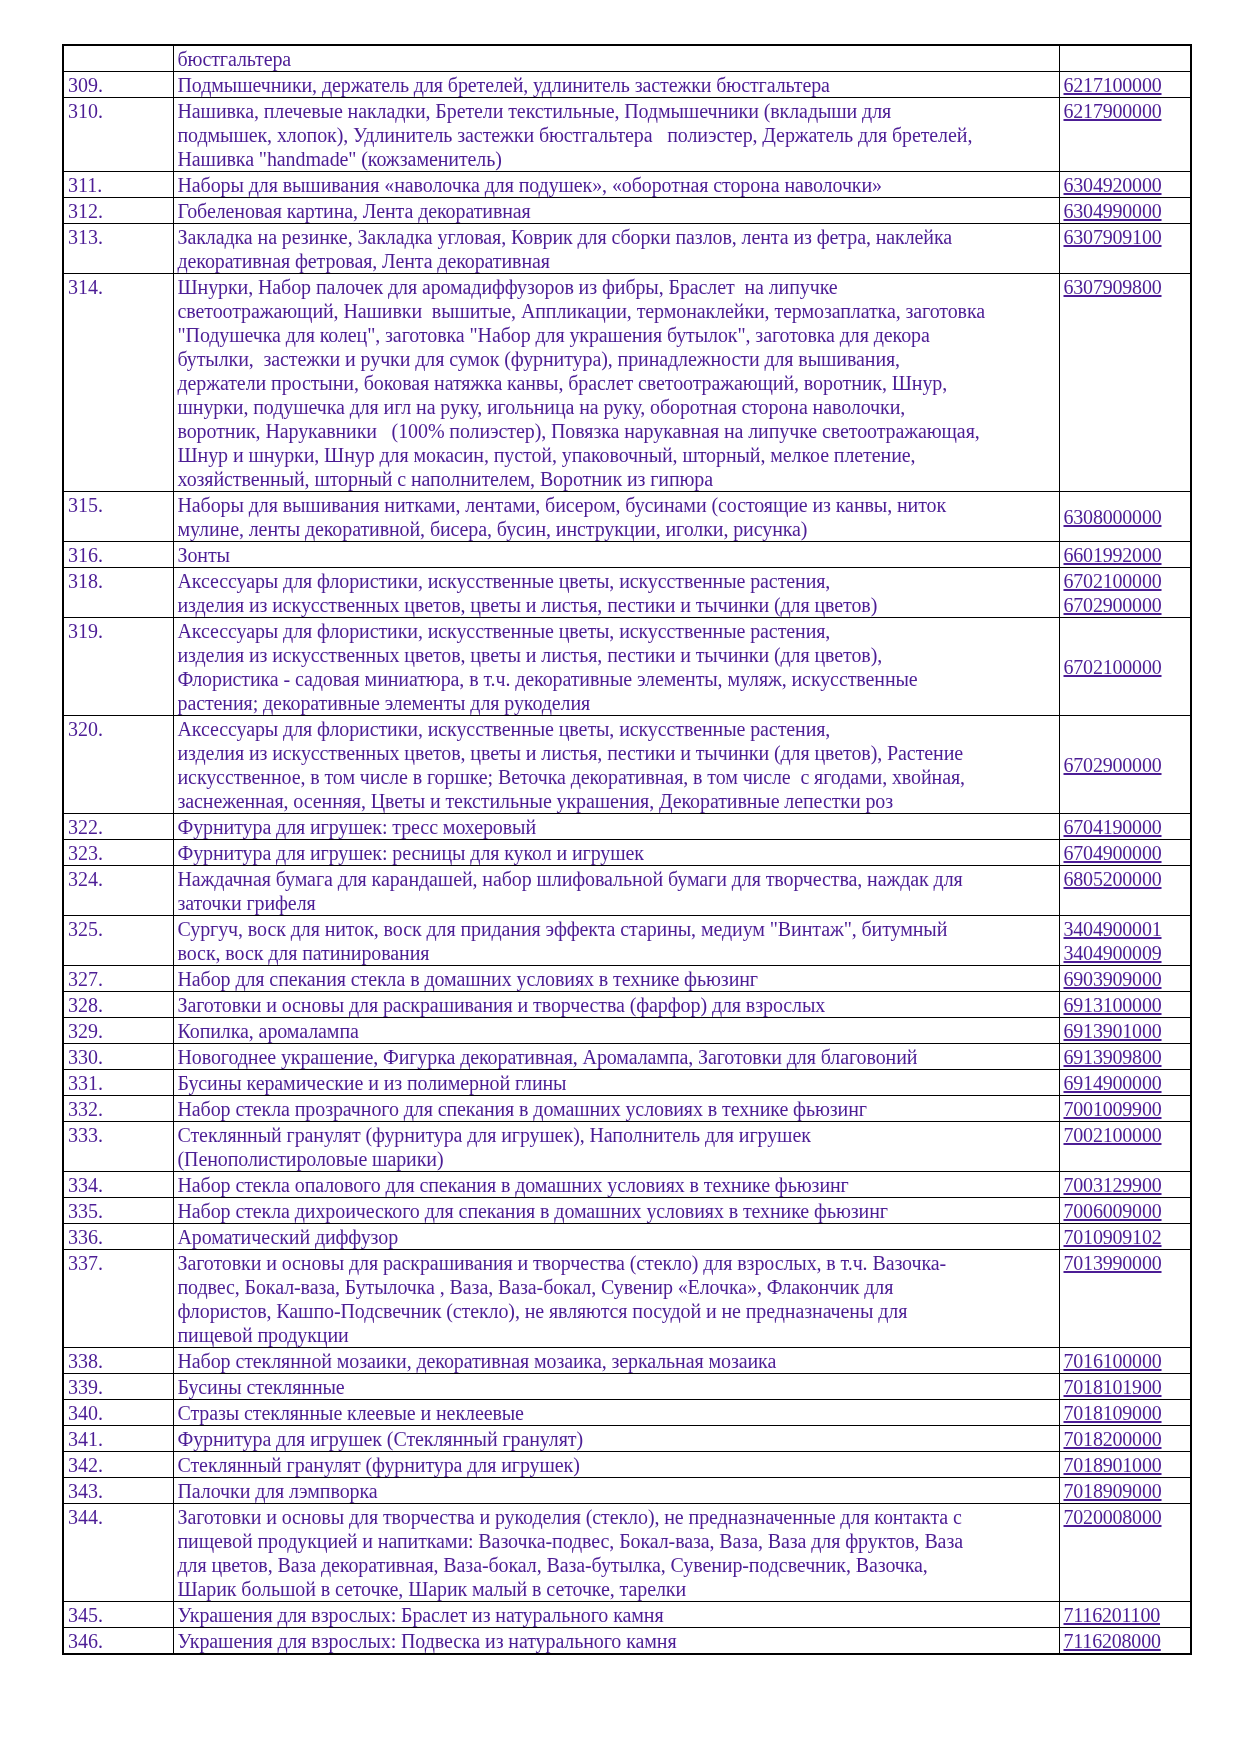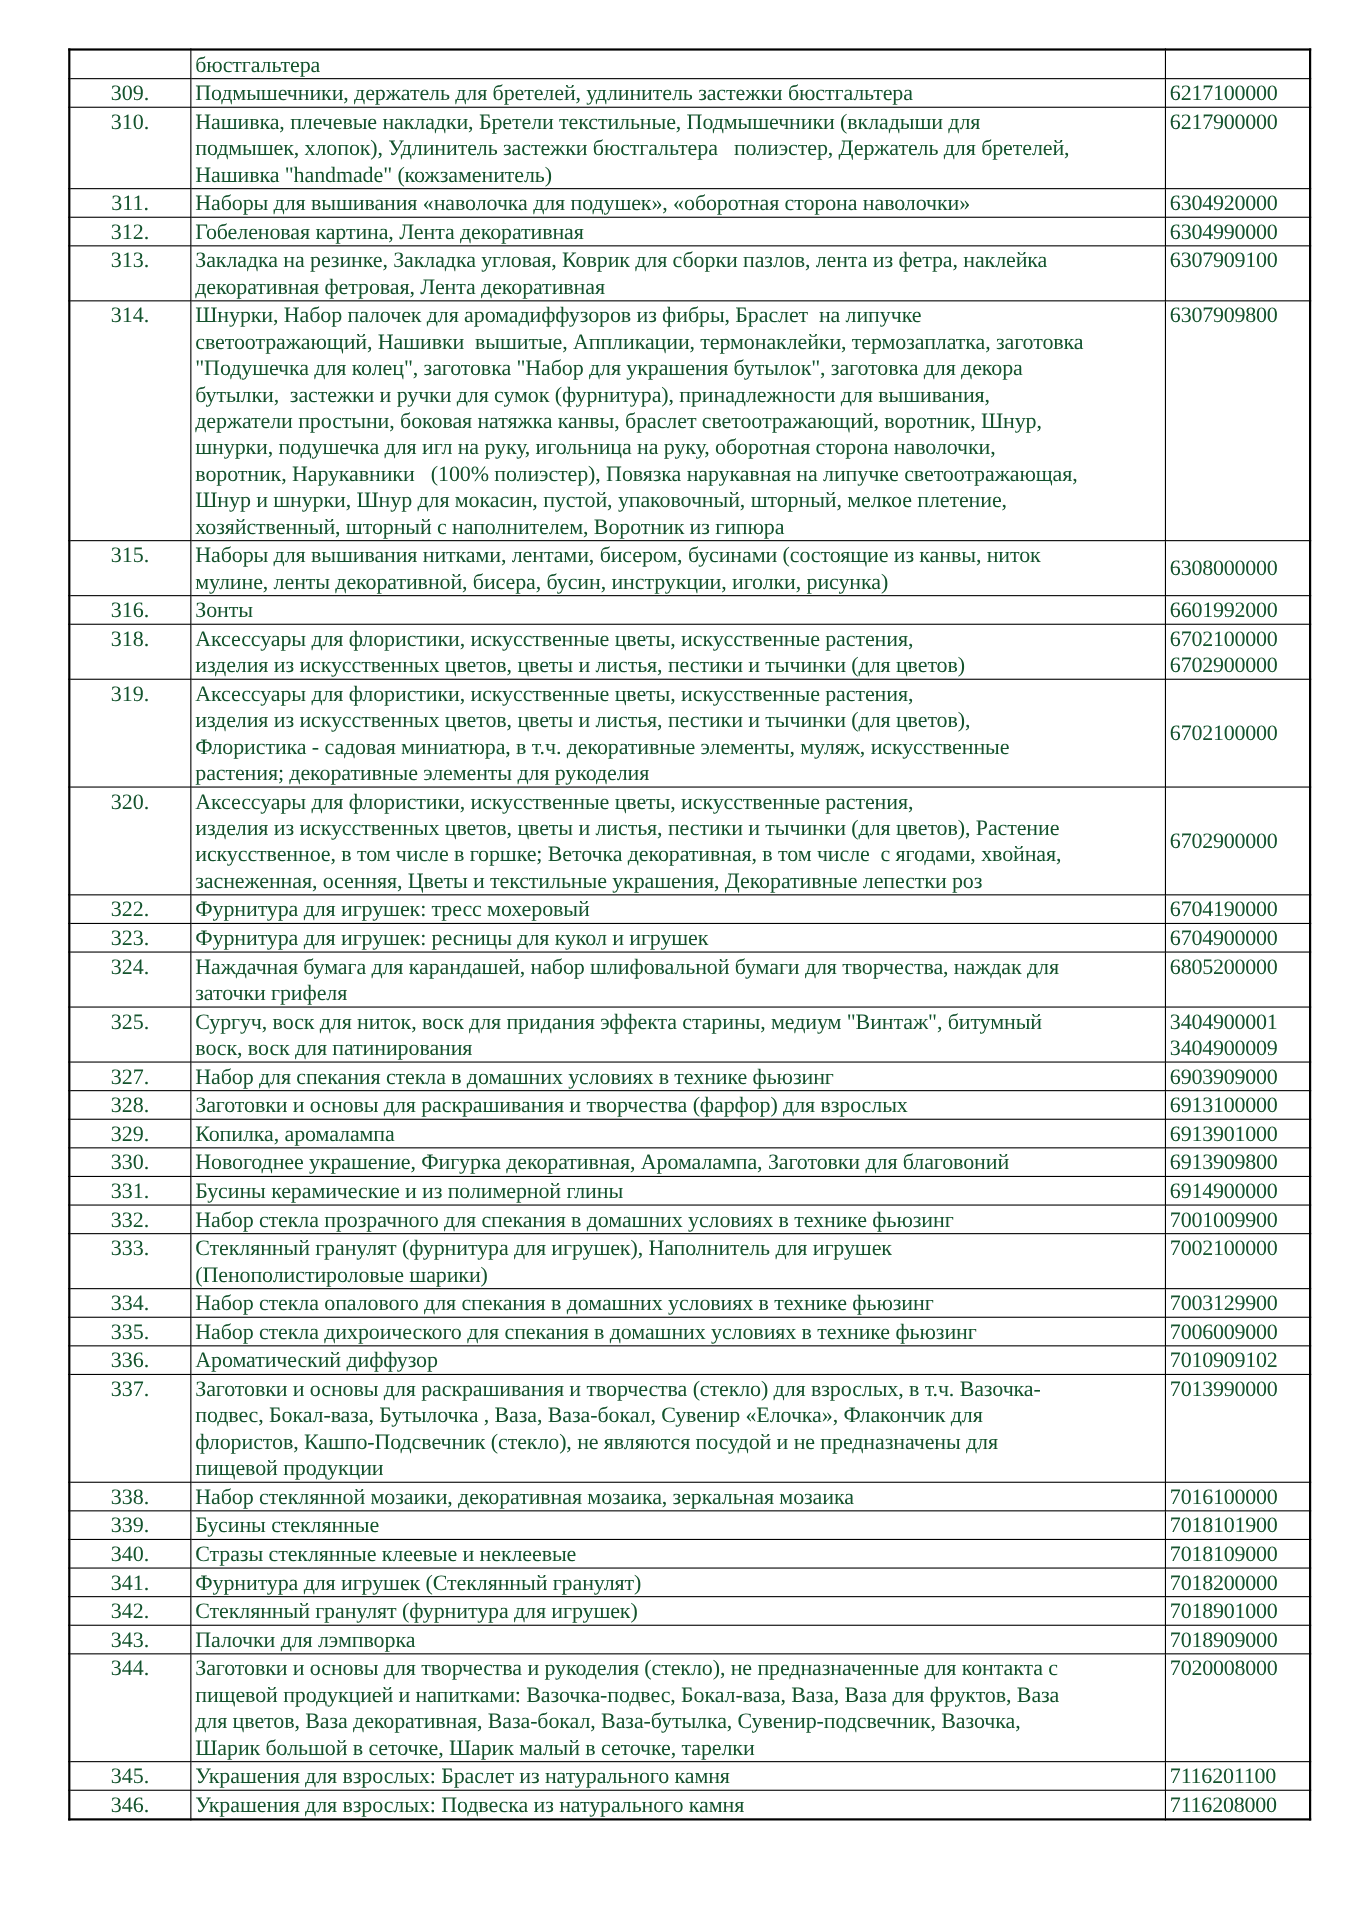--- a/index.html
+++ b/index.html
@@ -7,57 +7,57 @@
     padding: 0;
     background: #ffffff;
   }
   .page {
     position: relative;
     width: 1241px;
     height: 1756px;
     background: #ffffff;
     overflow: hidden;
     font-family: "Liberation Serif", serif;
-    color: #14532d;
+    color: #4c1d95;
   }
   table.codes-table {
     position: absolute;
     left: 62px;
     top: 44px;
     width: 1128px;
     border-collapse: collapse;
     table-layout: fixed;
     border: 2px solid #000000;
   }
   table.codes-table td {
     border: 1px solid #000000;
     font-family: "Liberation Serif", serif;
     font-size: 20px;
     line-height: 24px;
     vertical-align: top;
     padding: 1px 4px 0 4px;
     overflow: hidden;
   }
   td.cell-num {
-    text-align: center;
     padding-left: 16px;
     white-space: nowrap;
   }
   td.cell-desc {
     padding-left: 8px;
     padding-right: 4px;
     white-space: pre-wrap;
     letter-spacing: -0.1px;
     word-wrap: break-word;
   }
   td.cell-code {
     padding-left: 8px;
     padding-right: 2px;
     white-space: pre-wrap;
     letter-spacing: -0.2px;
+    text-decoration: underline;
   }
   td.cell-code.valign-middle {
     vertical-align: middle;
   }
 </style>
 </head>
 <body>
 
 <div class="page">
   <table class="codes-table">

